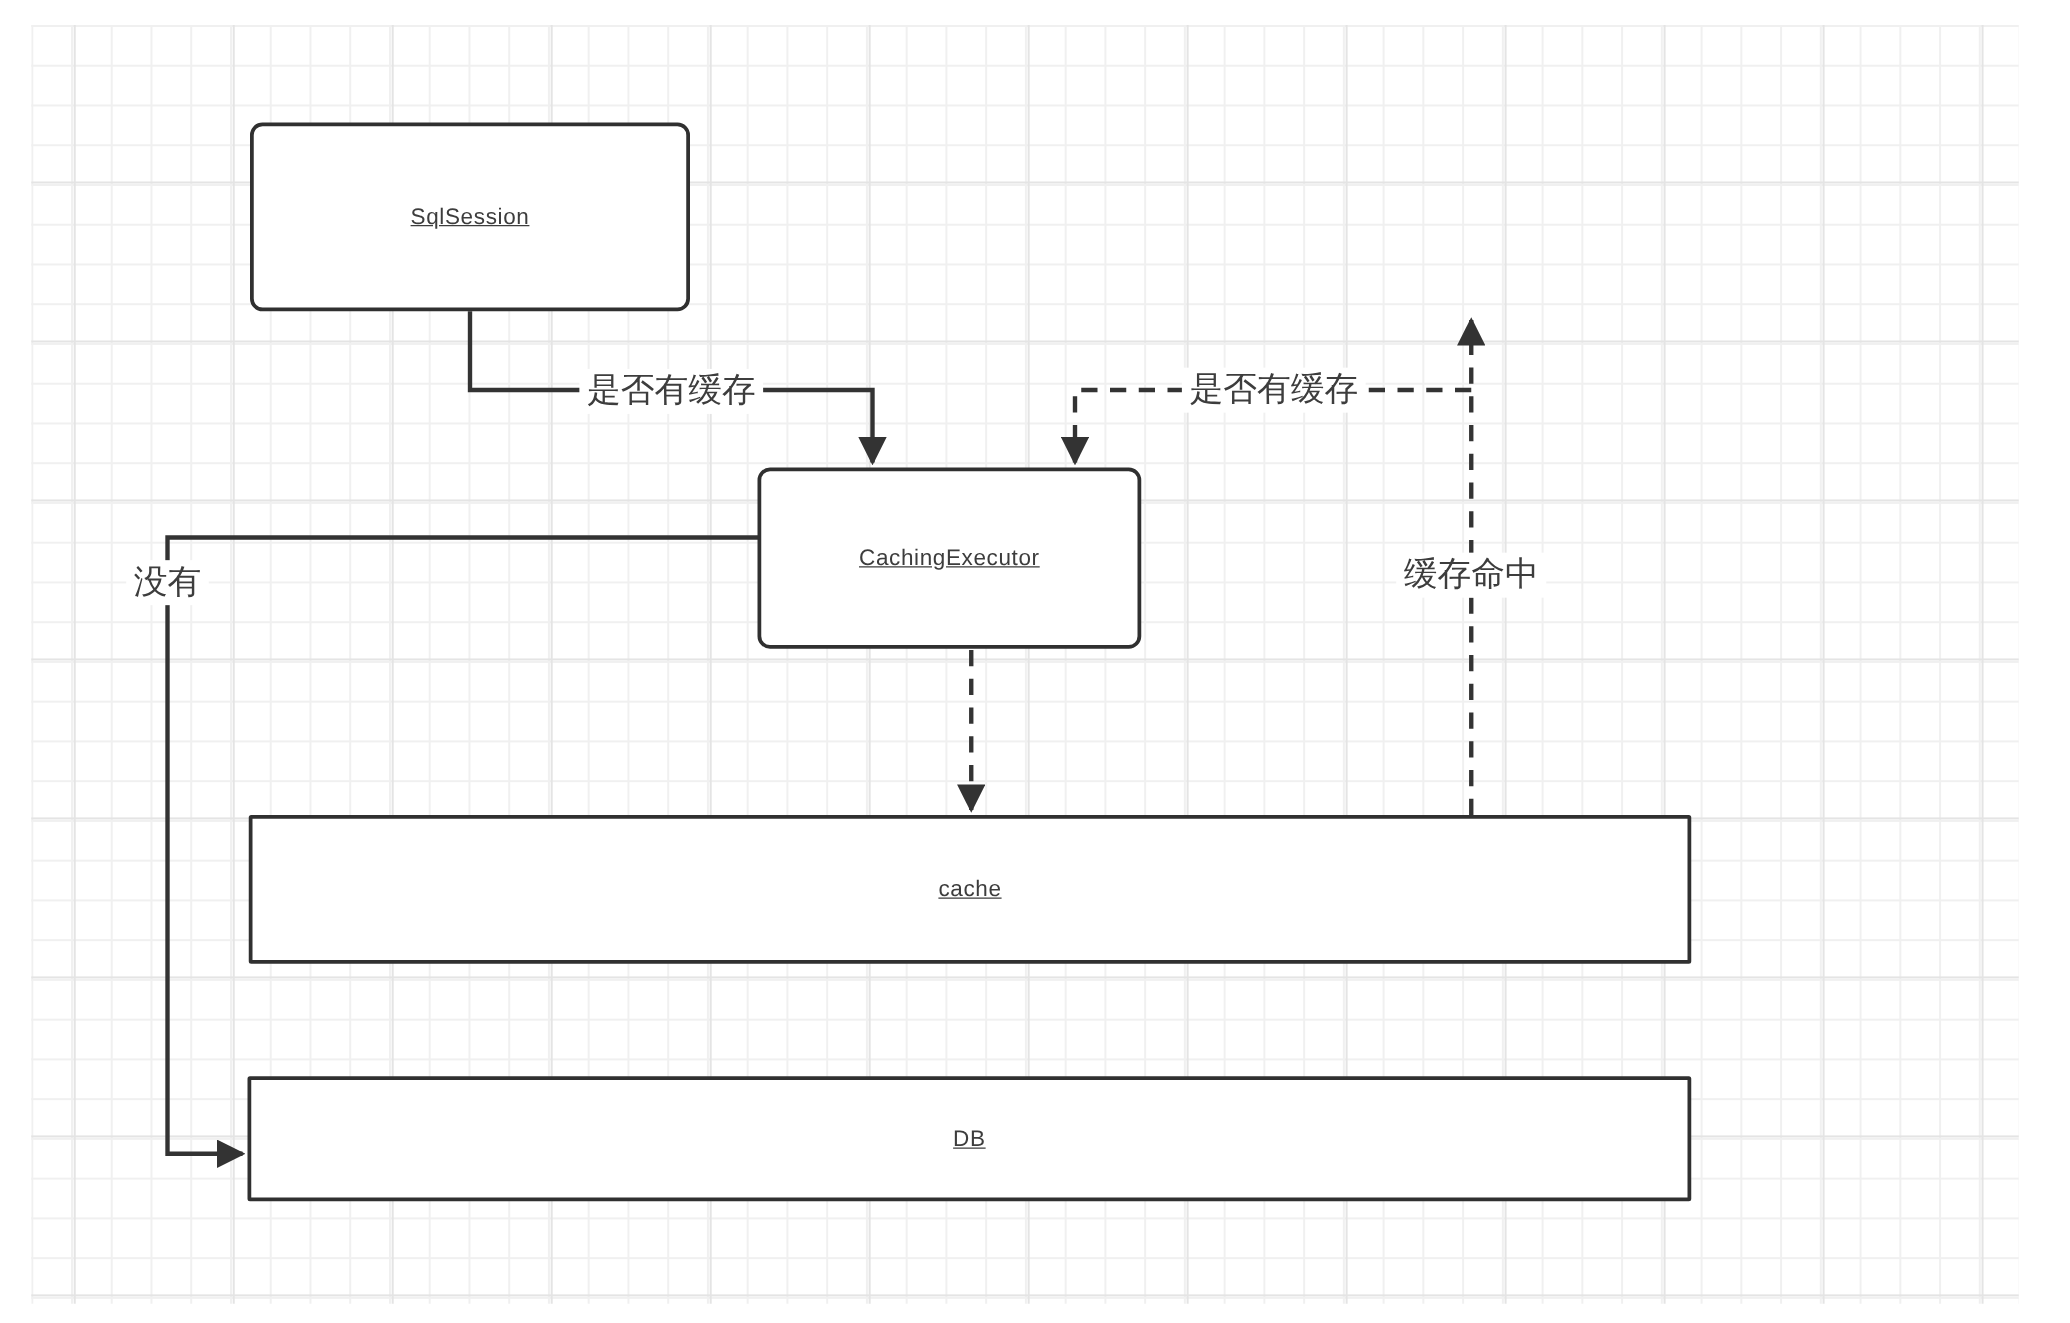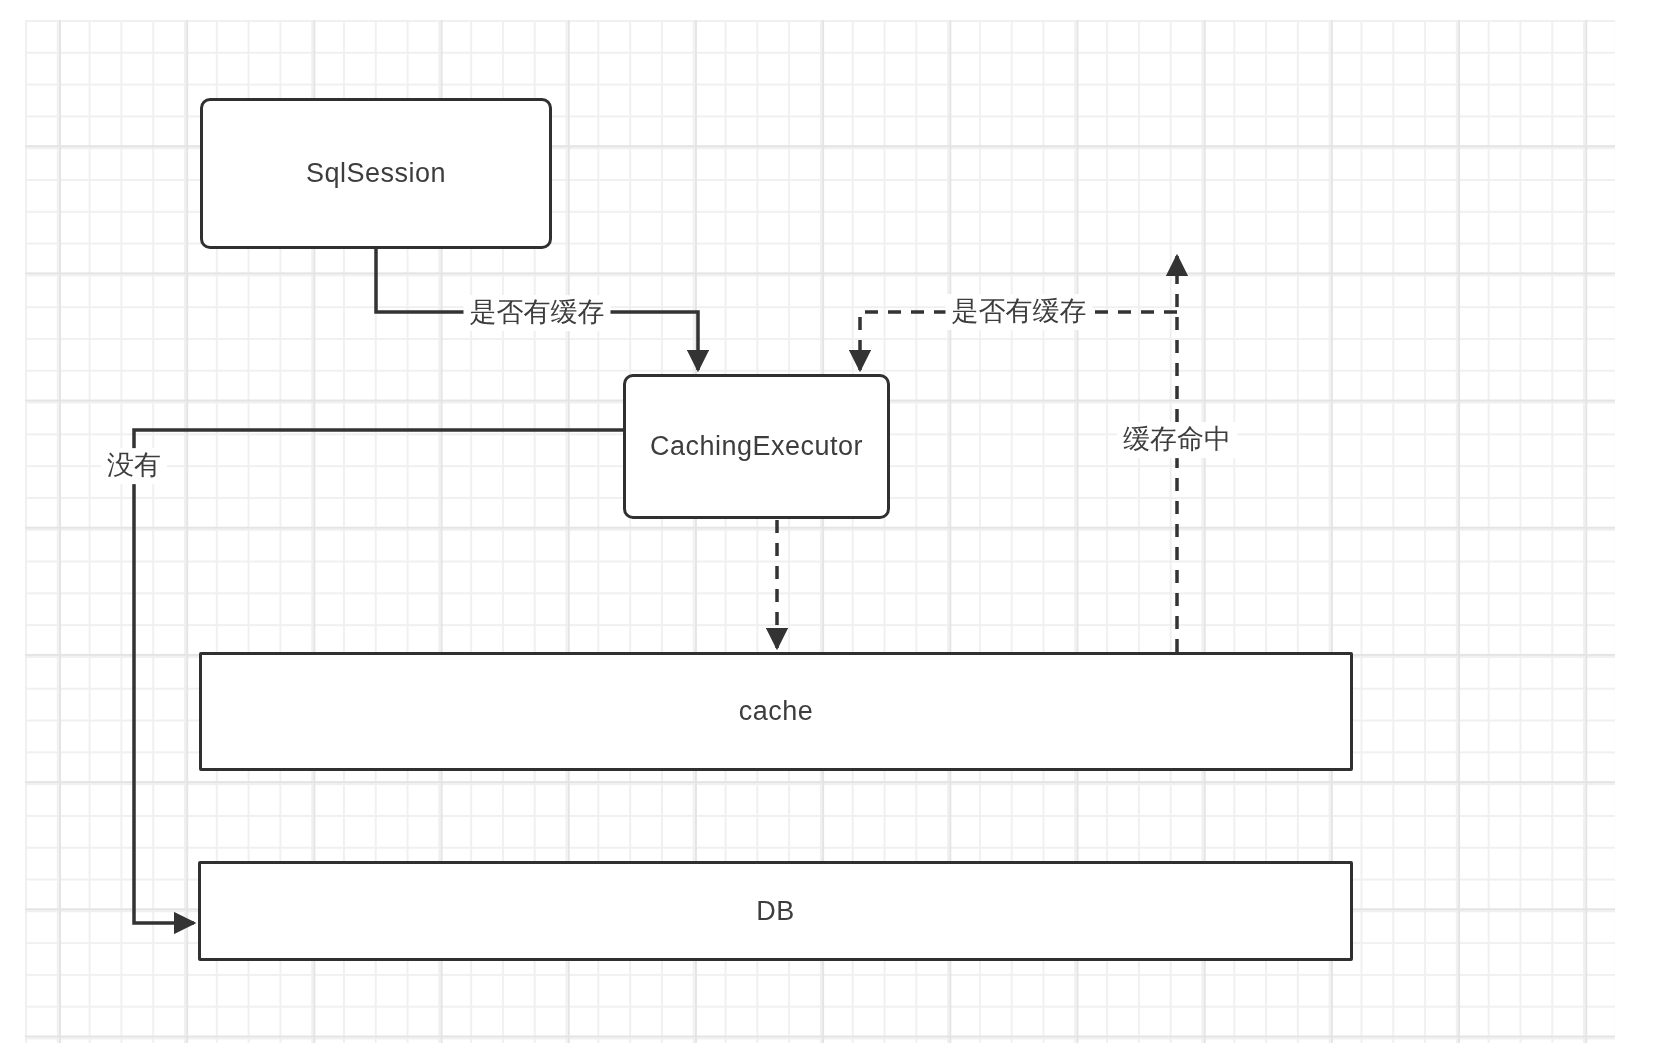--- a/index.html
+++ b/index.html
@@ -39,22 +39,23 @@
   .wire{stroke:var(--line);stroke-width:3.5;fill:none;}
   .wire.dashed{stroke-dasharray:13 10;}
   #arrowhead path{fill:var(--line);}
   .node{
     position:absolute;z-index:3;
     background:var(--node-fill);
     border:3px solid var(--node-border);
     display:flex;align-items:center;justify-content:center;
     box-sizing:border-box;
     color:var(--text);
-    font-size:27px;
+    font-size:18px;
     letter-spacing:0.5px;
+    text-decoration:underline;
   }
   .node.rounded{border-radius:10px;}
   .node.bar{border-radius:2px;}
   .edge-label{
     position:absolute;z-index:4;
     transform:translate(-50%,-50%);
     background:var(--background);
     color:var(--text);
     font-size:27px;
     line-height:1.25;
@@ -80,33 +81,33 @@
     <path class="wire dashed" marker-end="url(#arrowhead)" d="M1177 312 L860 312 L860 370"></path>
     <path class="wire dashed" marker-end="url(#arrowhead)" d="M1177 652 L1177 256"></path>
     <path class="wire dashed" marker-end="url(#arrowhead)" d="M777 520 L777 648"></path>
   </svg>
 
   <div class="node rounded" style="left:200px;top:98px;width:352px;height:151px;">
     <span>SqlSession</span>
   </div>
 
 
-  <div class="node rounded" style="left:623px;top:374px;width:267px;height:145px;">
+  <div class="node rounded" style="left:606px;top:374px;width:307px;height:145px;">
     <span>CachingExecutor</span>
   </div>
 
   <div class="node bar" style="left:199px;top:652px;width:1154px;height:119px;">
     <span>cache</span>
   </div>
 
   <div class="node bar" style="left:198px;top:861px;width:1155px;height:100px;">
     <span>DB</span>
   </div>
 
   <div class="edge-label" style="left:537px;top:313px;">是否有缓存</div>
 
   <div class="edge-label" style="left:1019px;top:312px;">是否有缓存</div>
 
   <div class="edge-label" style="left:134px;top:466px;">没有</div>
 
-  <div class="edge-label" style="left:1177px;top:440px;">缓存命中</div>
+  <div class="edge-label" style="left:1177px;top:460px;">缓存命中</div>
 
 </div>
 
 </body></html>

